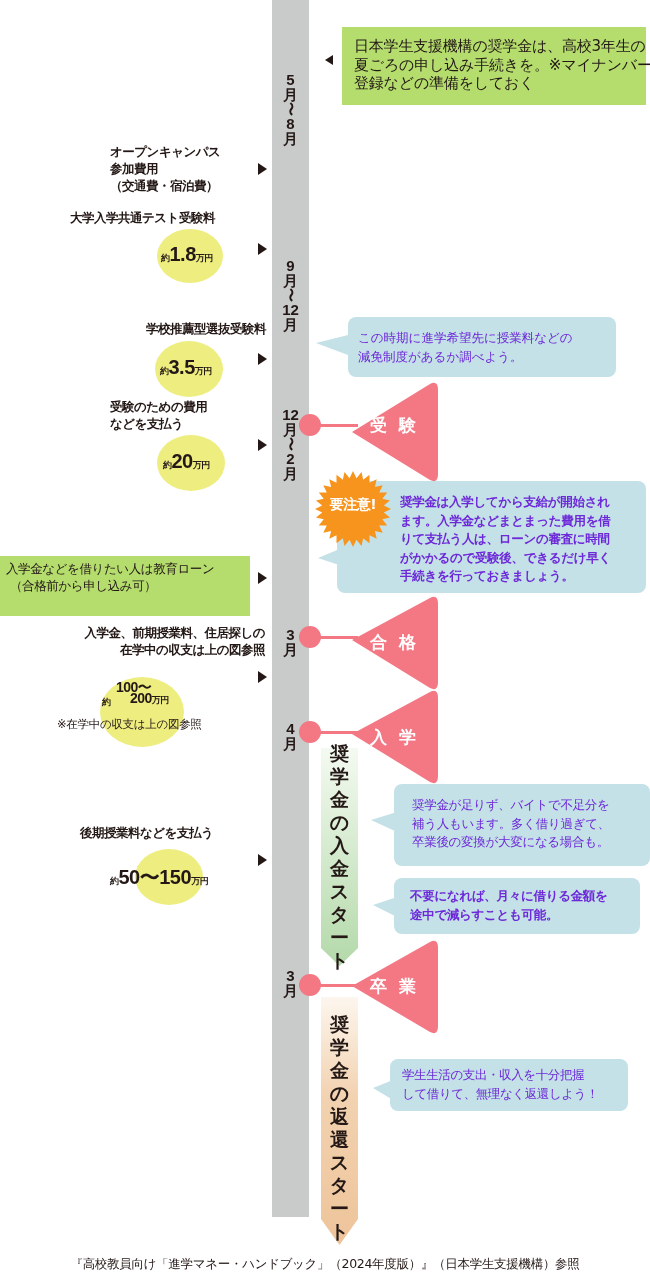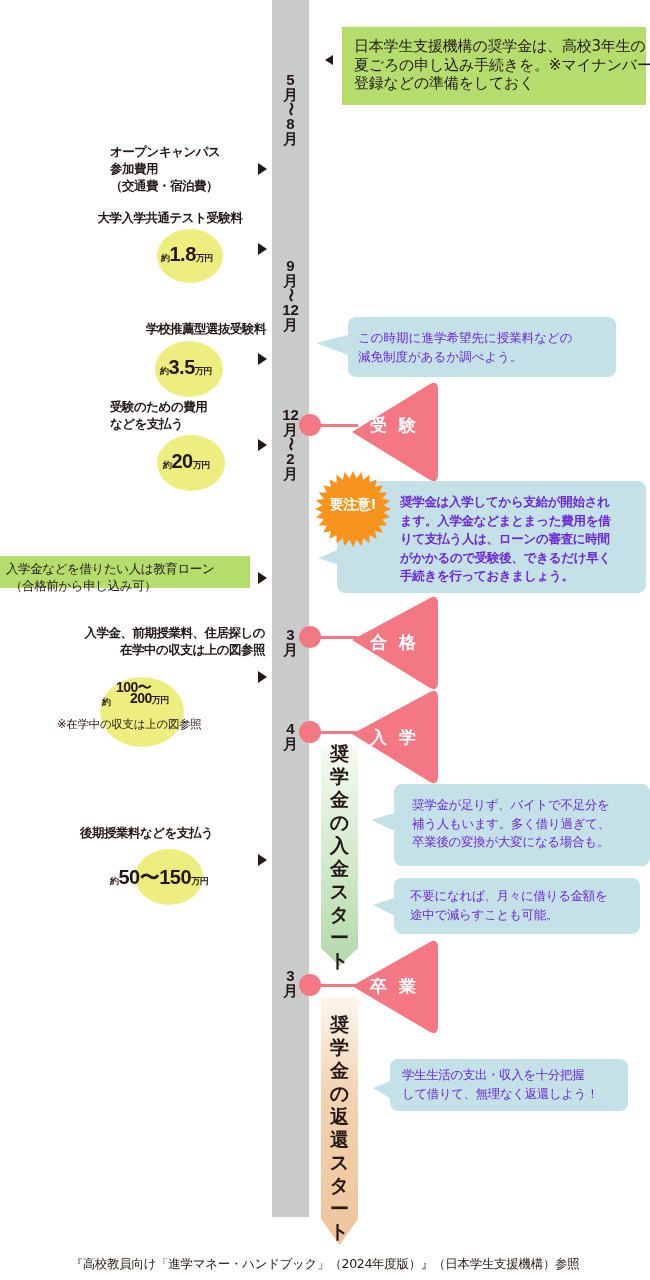--- a/index.html
+++ b/index.html
@@ -13,21 +13,21 @@
   .arrow-r{position:absolute;width:0;height:0;border-top:6px solid transparent;border-bottom:6px solid transparent;border-left:9px solid #231815;}
   .arrow-l{position:absolute;width:0;height:0;border-top:5px solid transparent;border-bottom:5px solid transparent;border-right:8px solid #231815;}
   .circle{position:absolute;background:#eeee80;border-radius:50%;}
   .amount{position:absolute;font-family:"Liberation Sans",sans-serif;font-weight:bold;white-space:nowrap;letter-spacing:-0.5px;}
   .amount .sm{font-size:9px;}
   .amount .big{font-size:20px;}
   .callout{position:absolute;background:#c3e1e7;border-radius:8px;font-size:12.5px;line-height:18.5px;padding:0;color:#6d28d9;}
   .callout .txt{position:absolute;}
   .tail{position:absolute;width:0;height:0;}
   .green-box{position:absolute;left:342px;top:27px;width:304px;height:78px;background:#b5dd6e;}
-  .green-note{position:absolute;left:0;top:556px;width:250px;height:32px;background:#b5dd6e;}
+  .green-note{position:absolute;left:0;top:556px;width:250px;height:60px;background:#b5dd6e;}
   .pink-dot{position:absolute;width:22px;height:22px;border-radius:50%;background:#f37884;}
   .pink-line{position:absolute;height:3px;background:#f37884;}
   .pink-tri{position:absolute;}
   .milestone{position:absolute;color:#fff;font-weight:bold;font-size:17px;letter-spacing:12px;white-space:nowrap;}
   .vtext{position:absolute;left:321px;width:37px;text-align:center;font-size:19px;line-height:23px;font-weight:bold;color:#231815;}
   .vtext span{display:block;}
   .footer{position:absolute;left:0;top:1256px;width:650px;text-align:center;font-size:12.5px;white-space:nowrap;letter-spacing:-0.3px;}
 </style>
 </head>
 <body>
@@ -77,21 +77,21 @@
   </div>
 </div>
 
 <div class="lbl" style="left:110px;top:143px;width:150px;">
   <div>オープンキャンパス</div>
   <div>参加費用</div>
   <div>（交通費・宿泊費）</div>
 </div>
 <div class="arrow-r" style="left:258px;top:163px;"></div>
 
-<div class="lbl" style="left:70px;top:209px;width:200px;text-align:center;">大学入学共通テスト受験料</div>
+<div class="lbl" style="left:70px;top:209px;width:200px;text-align:left;">大学入学共通テスト受験料</div>
 <div class="circle" style="left:157px;top:229px;width:66px;height:54px;"></div>
 <div class="amount" style="left:161px;top:243px;">
   <span class="sm">約</span><span class="big">1.8</span><span class="sm">万円</span>
 </div>
 <div class="arrow-r" style="left:258px;top:243px;"></div>
 
 <div class="lbl" style="left:70px;top:320px;width:196px;text-align:right;">学校推薦型選抜受験料</div>
 <div class="circle" style="left:155px;top:341px;width:68px;height:56px;"></div>
 <div class="amount" style="left:160px;top:356px;">
   <span class="sm">約</span><span class="big">3.5</span><span class="sm">万円</span>
@@ -199,21 +199,21 @@
 <div class="callout" style="left:394px;top:784px;width:256px;height:82px;">
   <div class="txt" style="left:18px;top:12px;white-space:nowrap;letter-spacing:-0.3px;">
     <div>奨学金が足りず、バイトで不足分を</div>
     <div>補う人もいます。多く借り過ぎて、</div>
     <div>卒業後の変換が大変になる場合も。</div>
   </div>
 </div>
 
 <div class="tail" style="left:373px;top:897px;border-top:8px solid transparent;border-bottom:12px solid transparent;border-right:24px solid #c3e1e7;"></div>
 <div class="callout" style="left:394px;top:878px;width:246px;height:56px;">
-  <div class="txt" style="left:16px;top:9px;white-space:nowrap;letter-spacing:-0.3px;">
+  <div class="txt" style="left:16px;top:9px;white-space:nowrap;letter-spacing:-0.3px;font-weight:bold;">
     <div>不要になれば、月々に借りる金額を</div>
     <div>途中で減らすことも可能。</div>
   </div>
 </div>
 
 <div class="lbl" style="left:80px;top:824px;width:180px;font-weight:bold;">後期授業料などを支払う</div>
 <div class="circle" style="left:135px;top:849px;width:68px;height:56px;"></div>
 <div class="amount" style="left:110px;top:864px;">
   <span class="sm">約</span><span class="big">50〜150</span><span class="sm">万円</span>
 </div>

